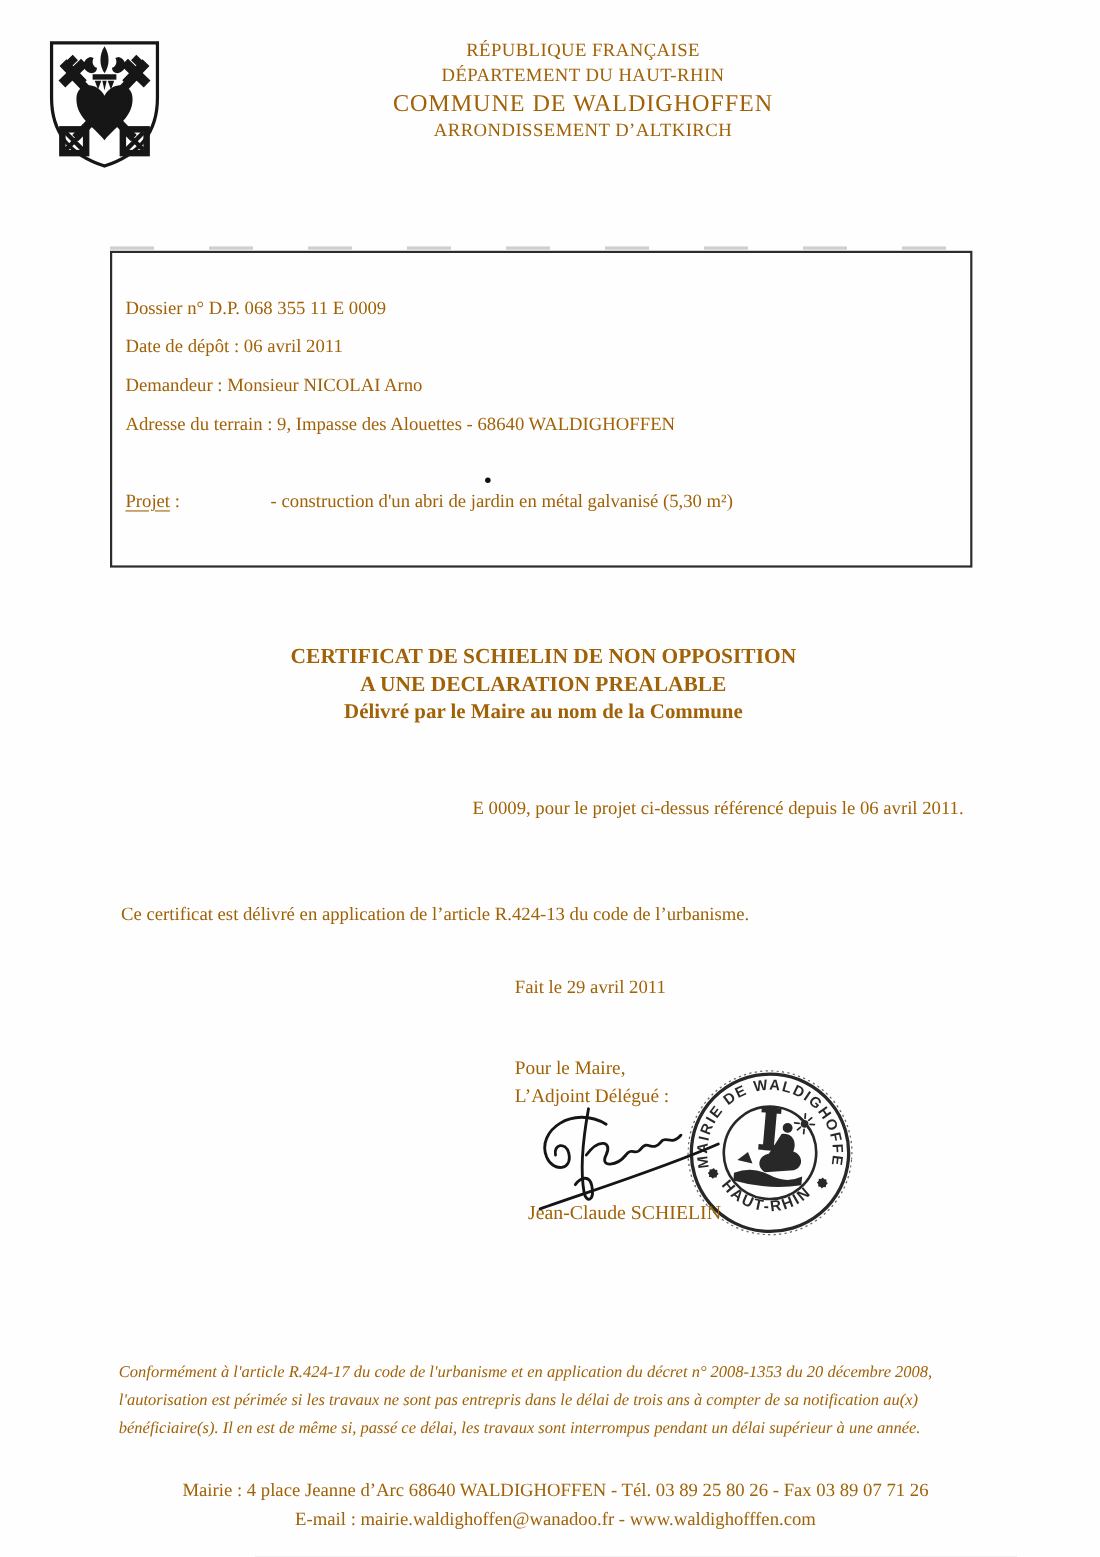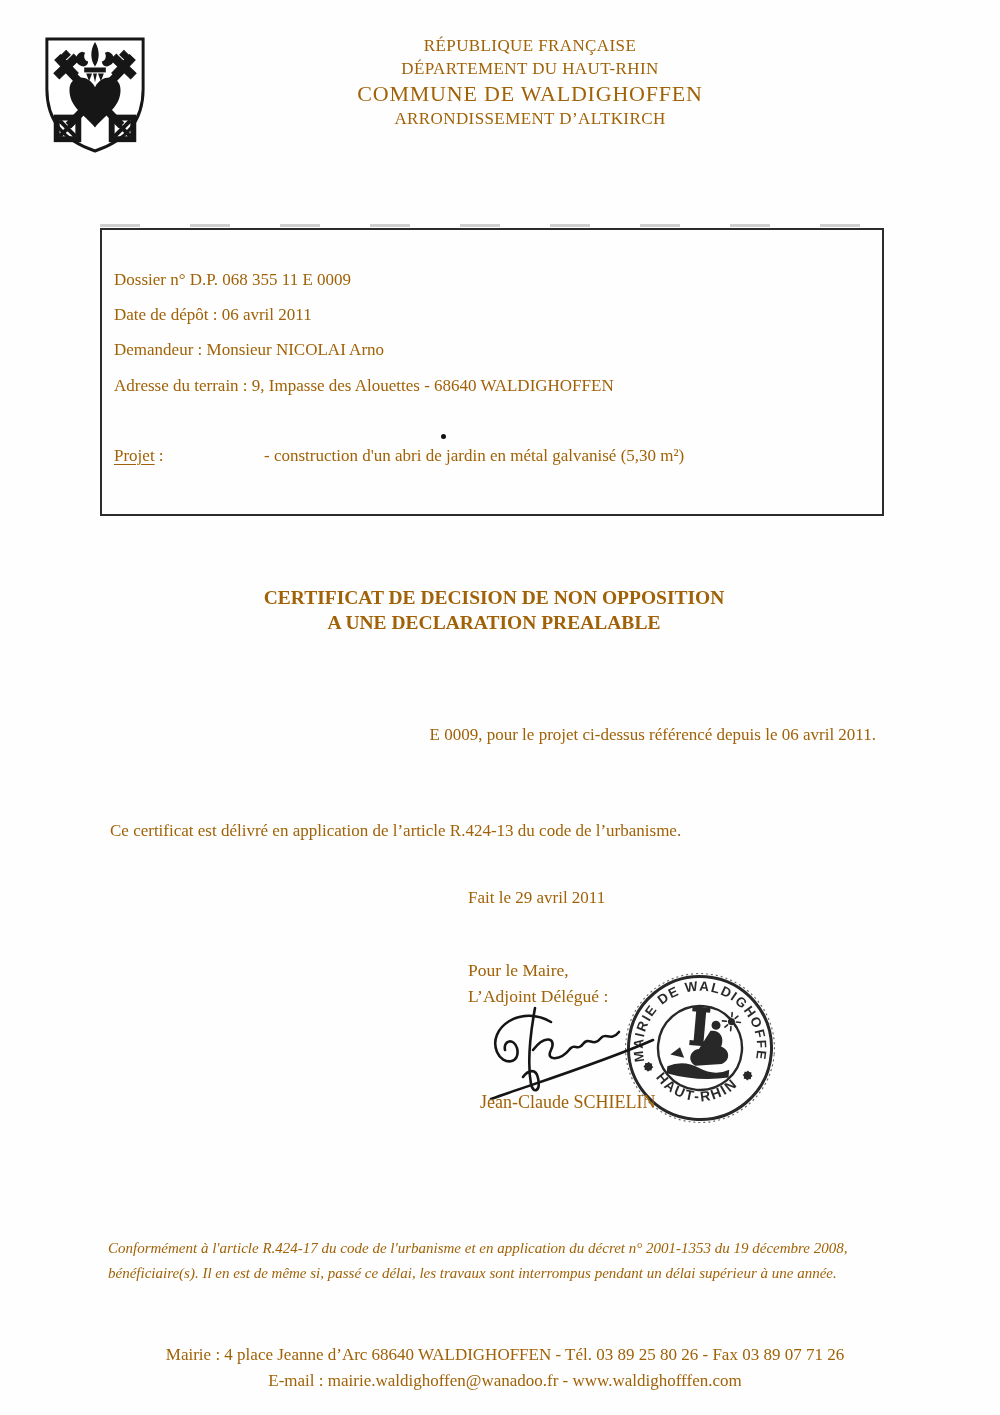--- a/index.html
+++ b/index.html
@@ -21,21 +21,21 @@
   .hdr-line { font-size: 17px; line-height: 23px; letter-spacing: 0.4px; }
   .hdr-commune { font-size: 22px; line-height: 27px; letter-spacing: 0.8px; }
 
   
   .dossier-box {
     position: absolute; left: 100px; top: 228px; width: 784px; height: 288px;
     border: 2px solid #2c2c2c;
   }
   .dossier-box .line { position: absolute; left: 12px; font-size: 17px; white-space: nowrap; }
   .projet-label { text-decoration: underline; text-underline-offset: 3px; }
-  .projet-value { position: absolute; left: 150px; top: 0; white-space: nowrap; }
+  .projet-value { position: absolute; left: 132px; top: 0; white-space: nowrap; }
   .ink-dot { position: absolute; left: 441px; top: 434px; width: 5px; height: 5px;
              border-radius: 50%; background: #111; }
 
   
   .doc-title { position: absolute; left: 94px; top: 585px; width: 800px; text-align: center; }
   .doc-title .t { font-weight: bold; font-size: 19.5px; line-height: 25px; white-space: nowrap; }
   .doc-title .t3 { font-size: 19px; }
 
   
   .para1 { position: absolute; left: 110px; top: 722px; width: 766px; font-size: 17px; }
@@ -124,22 +124,23 @@
     <div class="line" style="top:110px">Demandeur : Monsieur NICOLAI Arno</div>
     <div class="line" style="top:146px">Adresse du terrain : 9, Impasse des Alouettes - 68640 WALDIGHOFFEN</div>
     <div class="line" style="top:216px">
       <span class="projet-label">Projet</span><span> :</span>
       <span class="projet-value">- construction d'un abri de jardin en métal galvanisé (5,30 m²)</span>
     </div>
   </div>
   <div class="ink-dot"></div>
 
   <div class="doc-title">
-    <div class="t">CERTIFICAT DE DECISION DE NON OPPOSITION</div>
+    <div class="t">CERTIFICAT DE SCHIELIN DE NON OPPOSITION</div>
     <div class="t">A UNE DECLARATION PREALABLE</div>
+    <div class="t t3">Délivré par le Maire au nom de la Commune</div>
   </div>
 
   <div class="para1">
     <div class="ll">E 0009, pour le projet ci-dessus référencé depuis le 06 avril 2011.</div>
   </div>
   <div class="para2">Ce certificat est délivré en application de l’article R.424-13 du code de l’urbanisme.</div>
   <div class="fait-le">Fait le 29 avril 2011</div>
 
   <div class="sig-lines">
     <div>Pour le Maire,</div>
@@ -190,21 +191,22 @@
         <path d="M104,37 V41 M104,51 V55 M95,46 H99 M109,46 H113 M98,40 l2.5,2.5 M107.5,49.5 l2.5,2.5 M110,40 l-2.5,2.5 M100.5,49.5 L98,52" fill="none"></path>
       </g>
       <path d="M44,96 Q60,88 76,95 T106,94 L106,102 Q75,109 44,103 Z" stroke="none"></path>
       <path d="M46,84 L55,76 L60,86 Z" stroke="none"></path>
     </g>
   </svg>
 
   <div class="sig-name">Jean-Claude SCHIELIN</div>
 
   <div class="legal">
-    <div class="l">Conformément à l'article R.424-17 du code de l'urbanisme et en application du décret n° 2001-1353 du 19 décembre 2008,</div>
+    <div class="l">Conformément à l'article R.424-17 du code de l'urbanisme et en application du décret n° 2008-1353 du 20 décembre 2008,</div>
+    <div class="l">l'autorisation est périmée si les travaux ne sont pas entrepris dans le délai de trois ans à compter de sa notification au(x)</div>
     <div class="l">bénéficiaire(s). Il en est de même si, passé ce délai, les travaux sont interrompus pendant un délai supérieur à une année.</div>
   </div>
 
   <div class="footer">
     <div>Mairie : 4 place Jeanne d’Arc 68640 WALDIGHOFFEN - Tél. 03 89 25 80 26 - Fax 03 89 07 71 26</div>
     <div>E-mail : mairie.waldighoffen@wanadoo.fr - www.waldighofffen.com</div>
   </div>
 
 </div>
 

